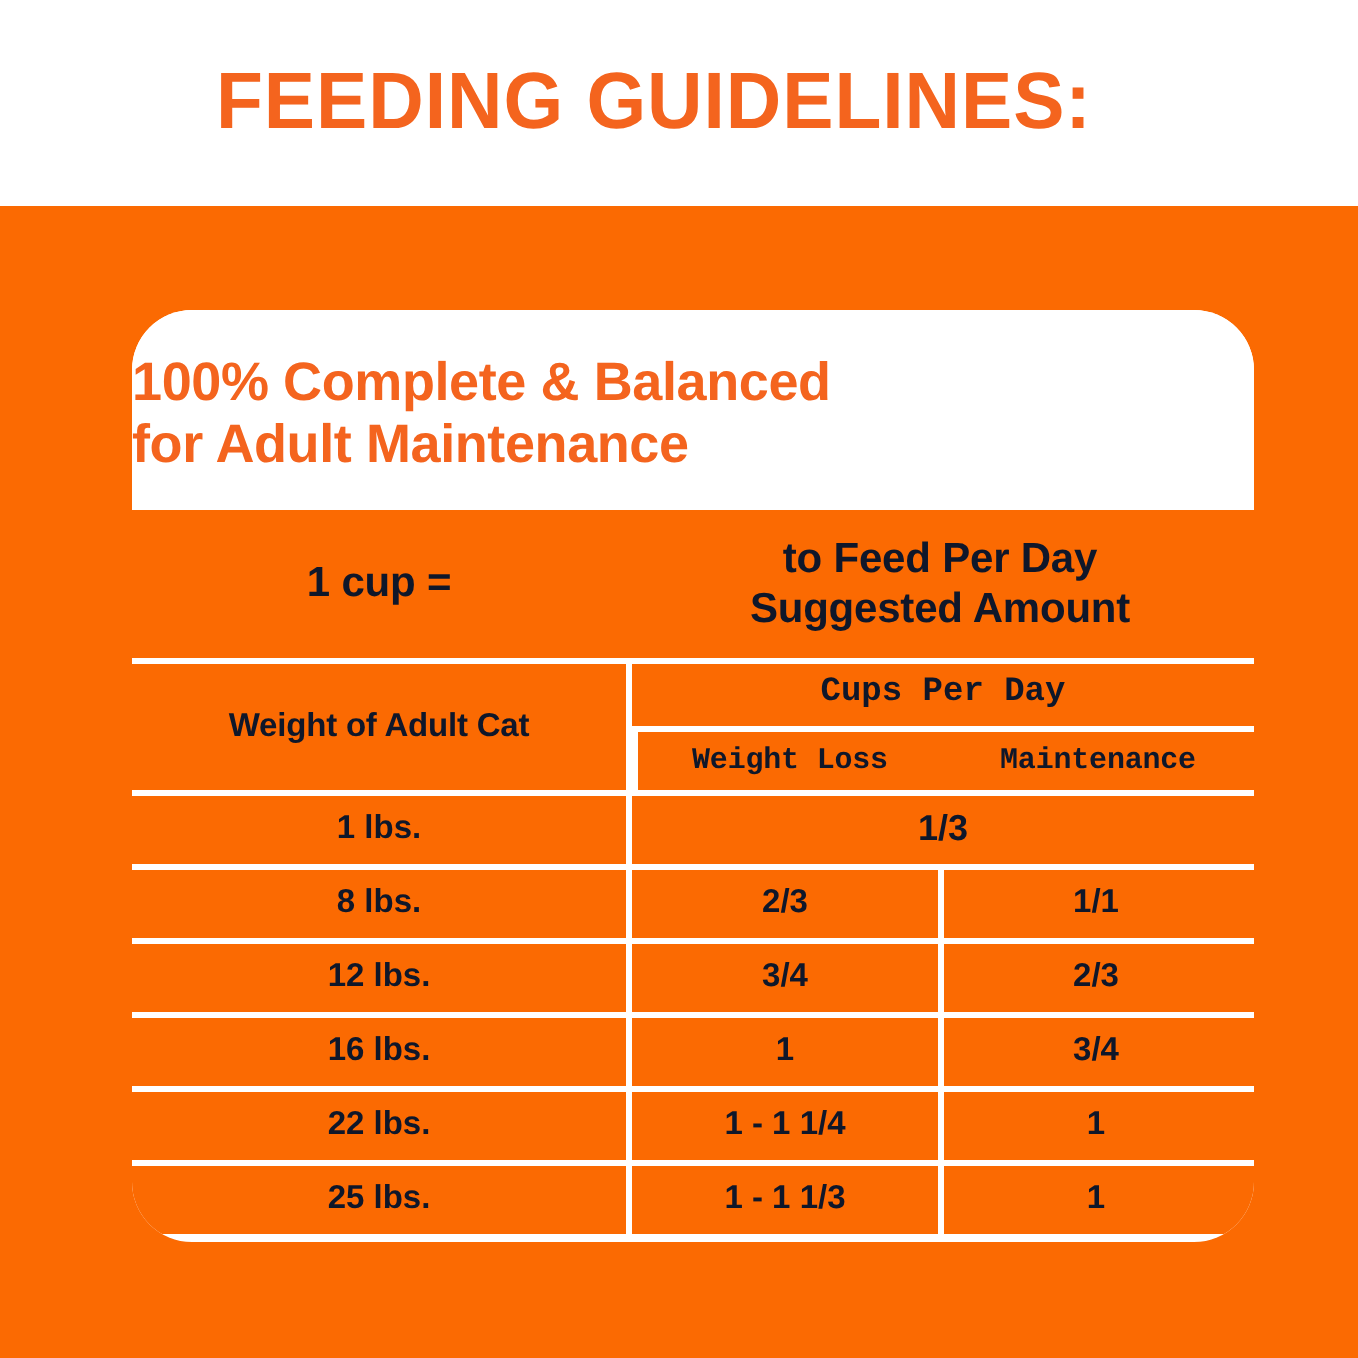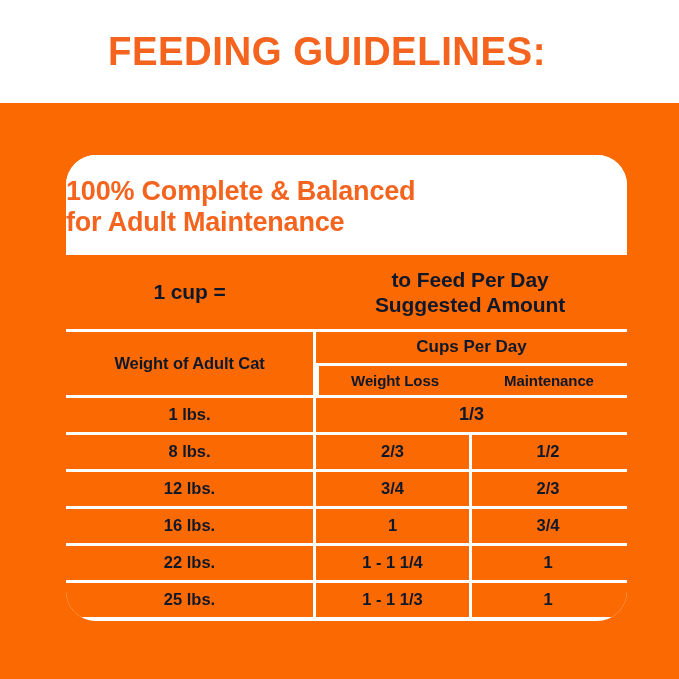--- a/index.html
+++ b/index.html
@@ -133,20 +133,21 @@
     width: 247px;
     font-size: 16.5px;
     letter-spacing: -0.1px;
   }
   .head-cups-wrap {
     width: 314px;
     display: flex;
     flex-direction: column;
     border-left: 3px solid #ffffff;
     box-sizing: border-box;
+    font-family: Liberation Mono, monospace;
   }
   .head-cups {
     height: 31px;
     font-size: 17px;
     width: 100%;
   }
   .head-sub-row {
     display: flex;
     height: 32px;
     border-top: 3px solid #ffffff;
@@ -232,21 +233,21 @@
       </div>
 
       <div id="rows-container">
           <div class="row row-data">
             <div class="cell cell-weight">1 lbs.</div>
             <div class="cell cell-span">1/3</div>
           </div>
           <div class="row row-data">
             <div class="cell cell-weight">8 lbs.</div>
             <div class="cell cell-maint">2/3</div>
-            <div class="cell cell-wl">1/2</div>
+            <div class="cell cell-wl">1/1</div>
           </div>
           <div class="row row-data">
             <div class="cell cell-weight">12 lbs.</div>
             <div class="cell cell-maint">3/4</div>
             <div class="cell cell-wl">2/3</div>
           </div>
           <div class="row row-data">
             <div class="cell cell-weight">16 lbs.</div>
             <div class="cell cell-maint">1</div>
             <div class="cell cell-wl">3/4</div>

